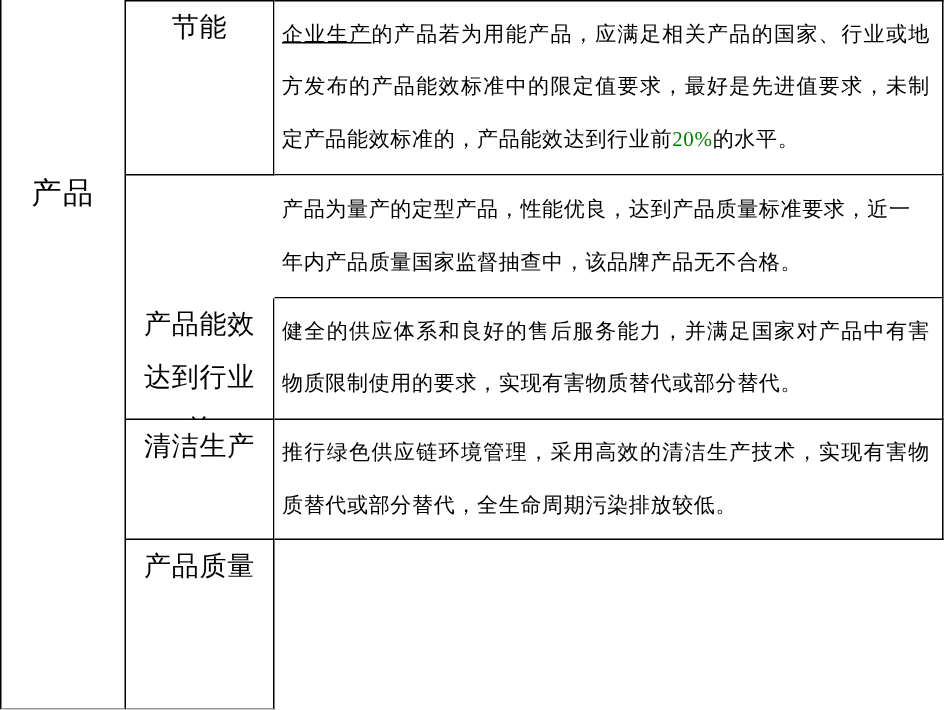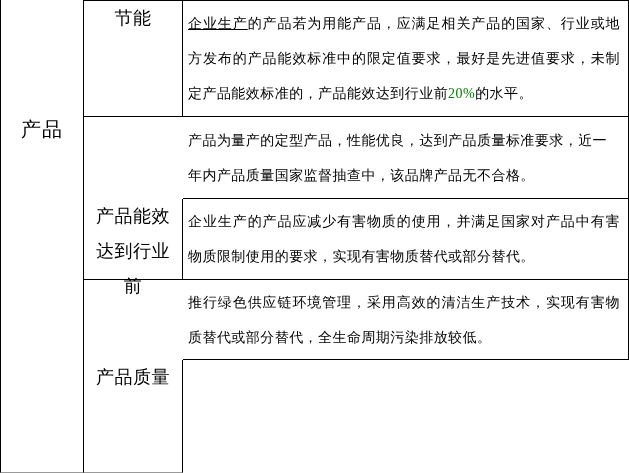--- a/index.html
+++ b/index.html
@@ -78,23 +78,26 @@
   </div>
 
   <div class="cell desccell cent">
     <p>产品为量产的定型产品，性能优良，达到产品质量标准要求，近一年内产品质量国家监督抽查中，该品牌产品无不合格。</p>
   </div>
 
   <div class="cell labelcell">
     <span>产品能效达到行业前</span>
   </div>
   <div class="cell desccell just">
-    <p>企业生产的产品应减少有害物质的使用，并满足国家对产品中有害物质限制使用的要求，实现有害物质替代或部分替代。</p>
+    <p>健全的供应体系和良好的售后服务能力，并满足国家对产品中有害物质限制使用的要求，实现有害物质替代或部分替代。</p>
   </div>
 
+  <div class="cell labelcell">
+    <span>清洁生产</span>
+  </div>
   <div class="cell desccell just">
     <p>推行绿色供应链环境管理，采用高效的清洁生产技术，实现有害物质替代或部分替代，全生命周期污染排放较低。</p>
   </div>
 
   <div class="cell labelcell rowlast">
     <span>产品质量</span>
   </div>
 
 </div>
 

